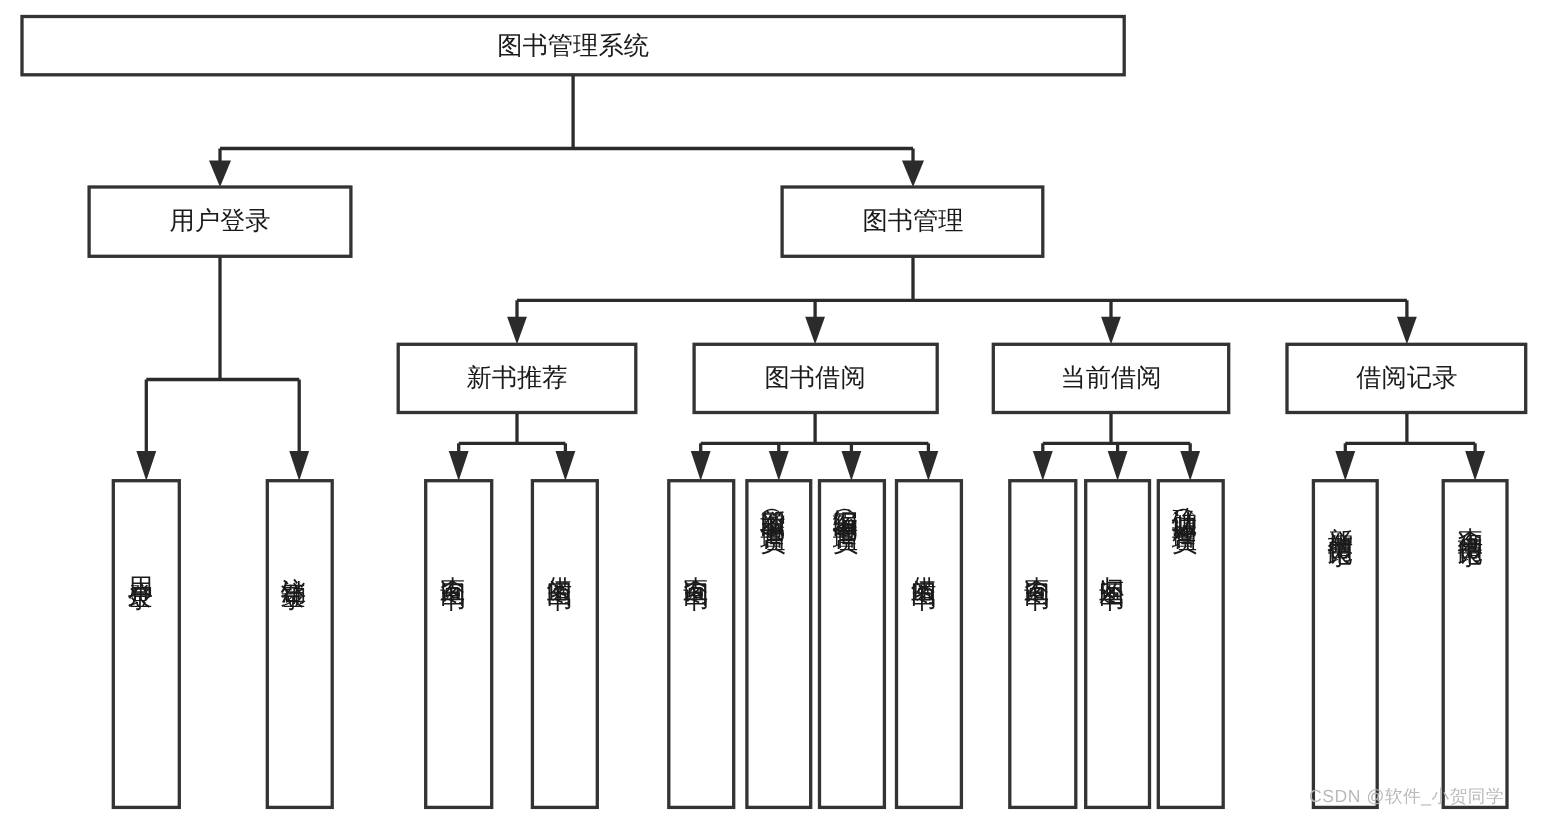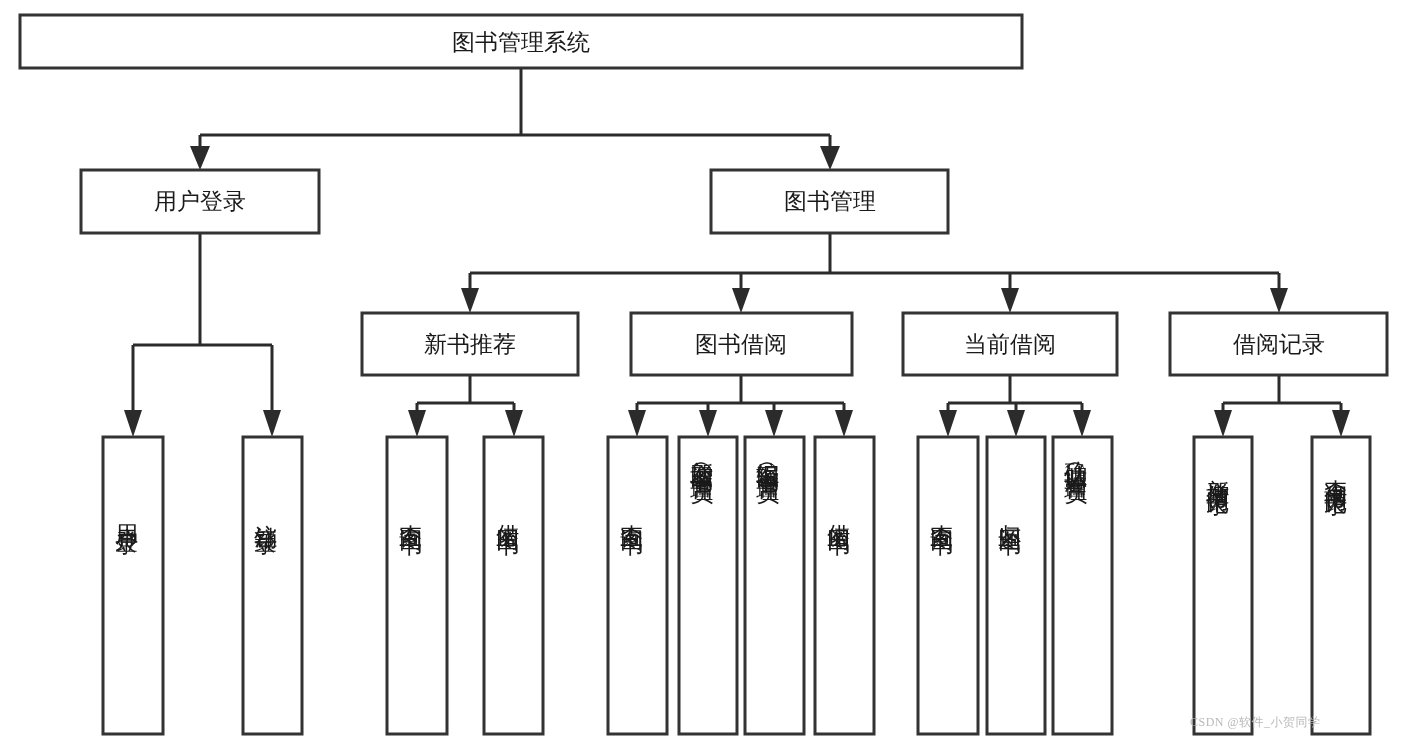--- a/index.html
+++ b/index.html
@@ -61,22 +61,22 @@
     color: #1a1a1a;
     letter-spacing: 3px;
     white-space: nowrap;
     text-align: start;
     pointer-events: none;
   }
   .watermark {
     position: absolute;
     left: 1190px;
     top: 714px;
-    font-family: Liberation Serif, serif;
-    font-size: 12px;
+    font-family: Liberation Sans, sans-serif;
+    font-size: 16px;
     color: #b9b9b9;
     white-space: nowrap;
     letter-spacing: 0.5px;
   }
 </style>
 </head>
 <body>
 
 <div id="diagram-root">
 

